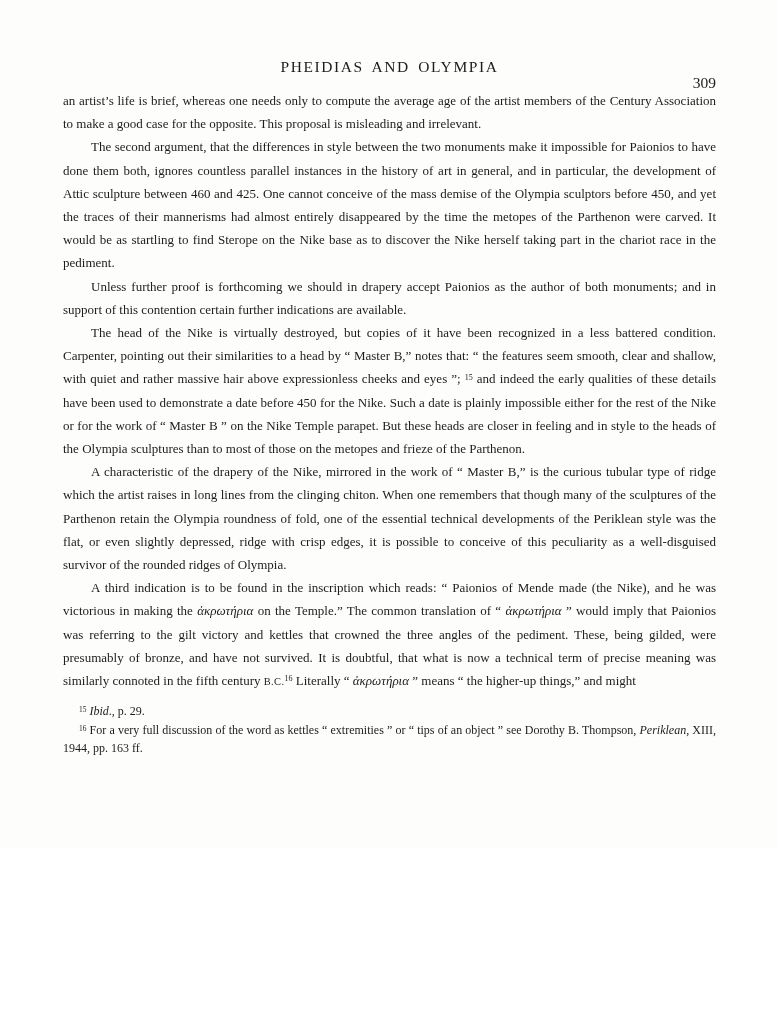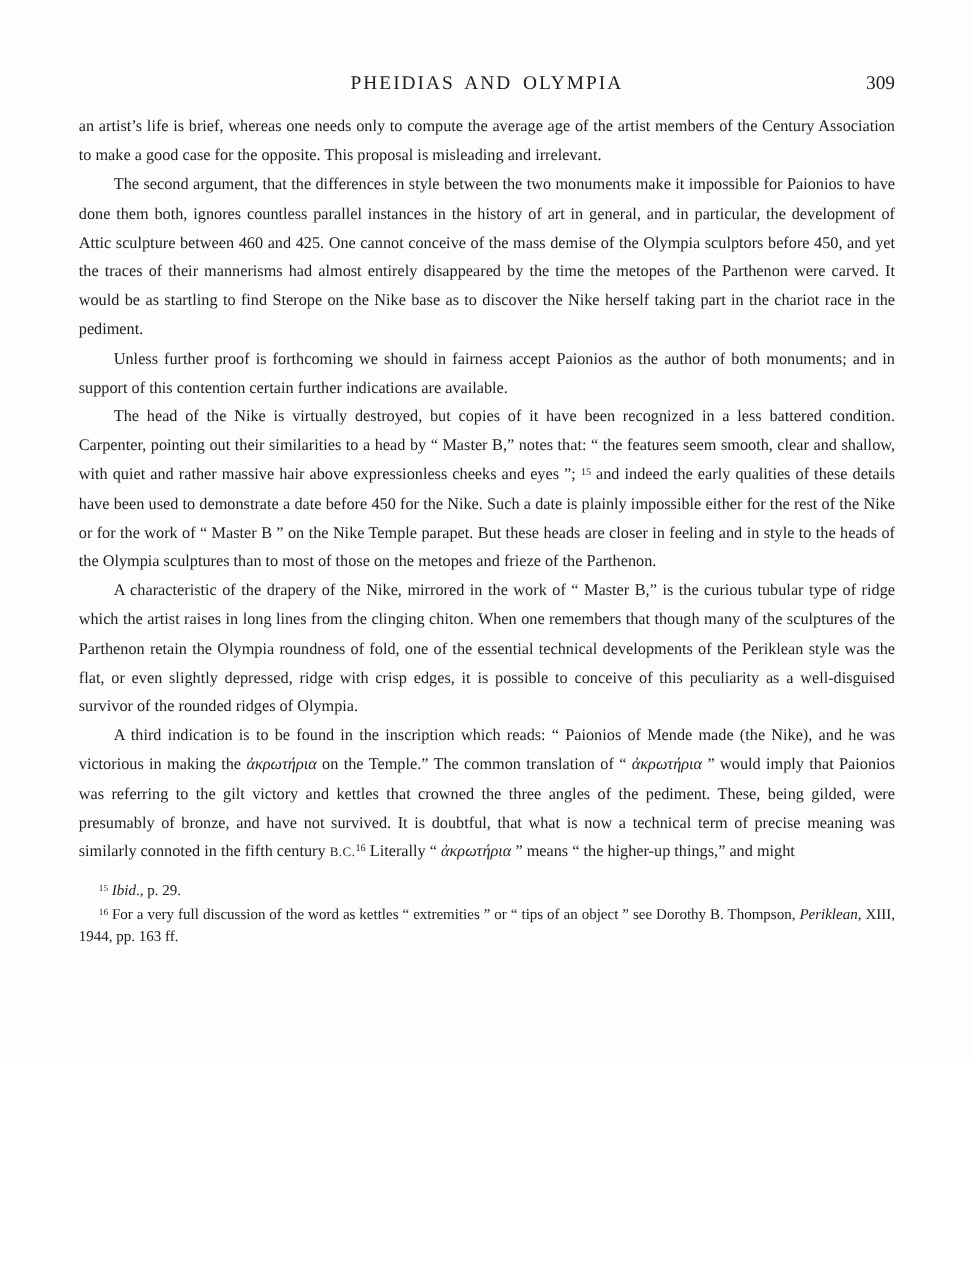--- a/index.html
+++ b/index.html
@@ -27,21 +27,21 @@
   }
   .rh-title {
     display: block;
     text-align: center;
     letter-spacing: 1.6px;
     word-spacing: 3px;
   }
   .rh-page {
     position: absolute;
     right: 0;
-    top: 0;
+    top: 16px;
   }
   .body-text p {
     margin: 0;
     font-size: 13px;
     line-height: 23.2px;
     text-align: justify;
   }
   .body-text p.ind {
     text-indent: 28px;
   }
@@ -76,21 +76,21 @@
 <div class="page">
 
   <div class="running-head">
     <span class="rh-title">PHEIDIAS AND OLYMPIA</span>
     <span class="rh-page">309</span>
   </div>
 
   <div class="body-text">
     <p class="para"><span>an artist’s life is brief, whereas one needs only to compute the average age of the artist members of the Century Association to make a good case for the opposite.  This proposal is misleading and irrelevant.</span></p>
     <p class="para ind"><span>The second argument, that the differences in style between the two monuments make it impossible for Paionios to have done them both, ignores countless parallel instances in the history of art in general, and in particular, the development of Attic sculpture between 460 and 425.  One cannot conceive of the mass demise of the Olympia sculptors before 450, and yet the traces of their mannerisms had almost entirely disappeared by the time the metopes of the Parthenon were carved.  It would be as startling to find Sterope on the Nike base as to discover the Nike herself taking part in the chariot race in the pediment.</span></p>
-    <p class="para ind"><span>Unless further proof is forthcoming we should in fairness accept Paionios as the author of both monuments; and in support of this contention certain further indications are available.</span></p>
+    <p class="para ind"><span>Unless further proof is forthcoming we should in drapery accept Paionios as the author of both monuments; and in support of this contention certain further indications are available.</span></p>
     <p class="para ind"><span>The head of the Nike is virtually destroyed, but copies of it have been recognized in a less battered condition.  Carpenter, pointing out their similarities to a head by “ Master B,” notes that: “ the features seem smooth, clear and shallow, with quiet and rather massive hair above expressionless cheeks and eyes ”; </span><span class="sup">15</span><span> and indeed the early qualities of these details have been used to demonstrate a date before 450 for the Nike.  Such a date is plainly impossible either for the rest of the Nike or for the work of “ Master B ” on the Nike Temple parapet.  But these heads are closer in feeling and in style to the heads of the Olympia sculptures than to most of those on the metopes and frieze of the Parthenon.</span></p>
     <p class="para ind"><span>A characteristic of the drapery of the Nike, mirrored in the work of “ Master B,” is the curious tubular type of ridge which the artist raises in long lines from the clinging chiton.  When one remembers that though many of the sculptures of the Parthenon retain the Olympia roundness of fold, one of the essential technical developments of the Periklean style was the flat, or even slightly depressed, ridge with crisp edges, it is possible to conceive of this peculiarity as a well-disguised survivor of the rounded ridges of Olympia.</span></p>
     <p class="para ind"><span>A third indication is to be found in the inscription which reads:  “ Paionios of Mende made (the Nike), and he was victorious in making the </span><span class="i">ἀκρωτήρια</span><span> on the Temple.”  The common translation of “ </span><span class="i">ἀκρωτήρια</span><span> ” would imply that Paionios was referring to the gilt victory and kettles that crowned the three angles of the pediment.  These, being gilded, were presumably of bronze, and have not survived.  It is doubtful, that what is now a technical term of precise meaning was similarly connoted in the fifth century </span><span class="sc">B.C.</span><span class="sup">16</span><span>  Literally “ </span><span class="i">ἀκρωτήρια</span><span> ” means “ the higher-up things,” and might</span></p>
   </div>
 
   <div class="footnotes">
     <p class="fn"><span class="sup">15</span><span> </span><span class="i">Ibid</span><span>., p. 29.</span></p>
     <p class="fn"><span class="sup">16</span><span> For a very full discussion of the word as kettles “ extremities ” or “ tips of an object ” see Dorothy B. Thompson, </span><span class="i">Periklean</span><span>, XIII, 1944, pp. 163 ff.</span></p>
   </div>
 

